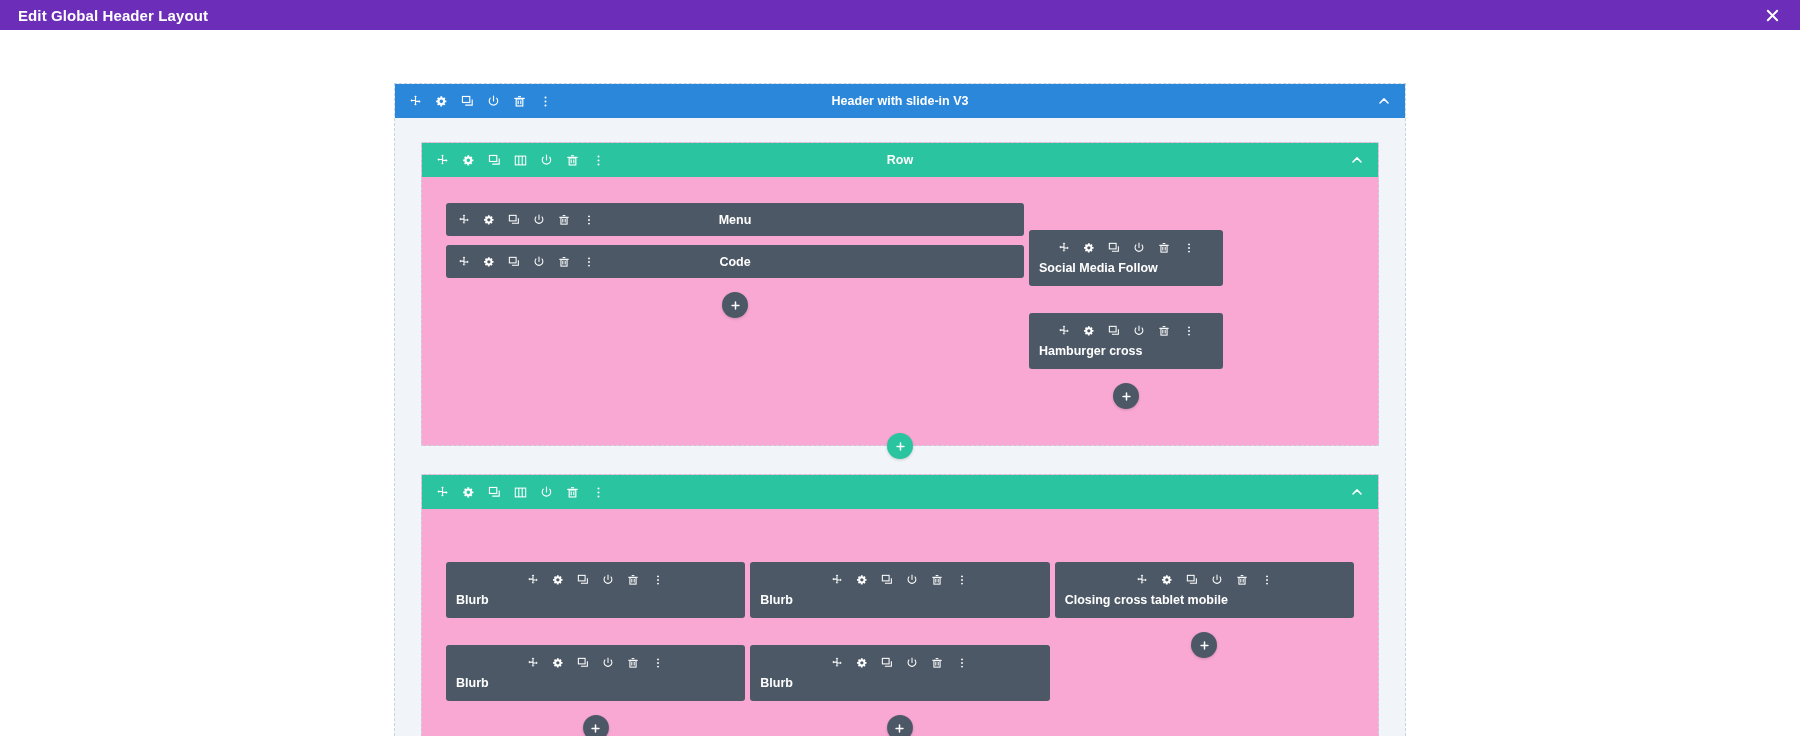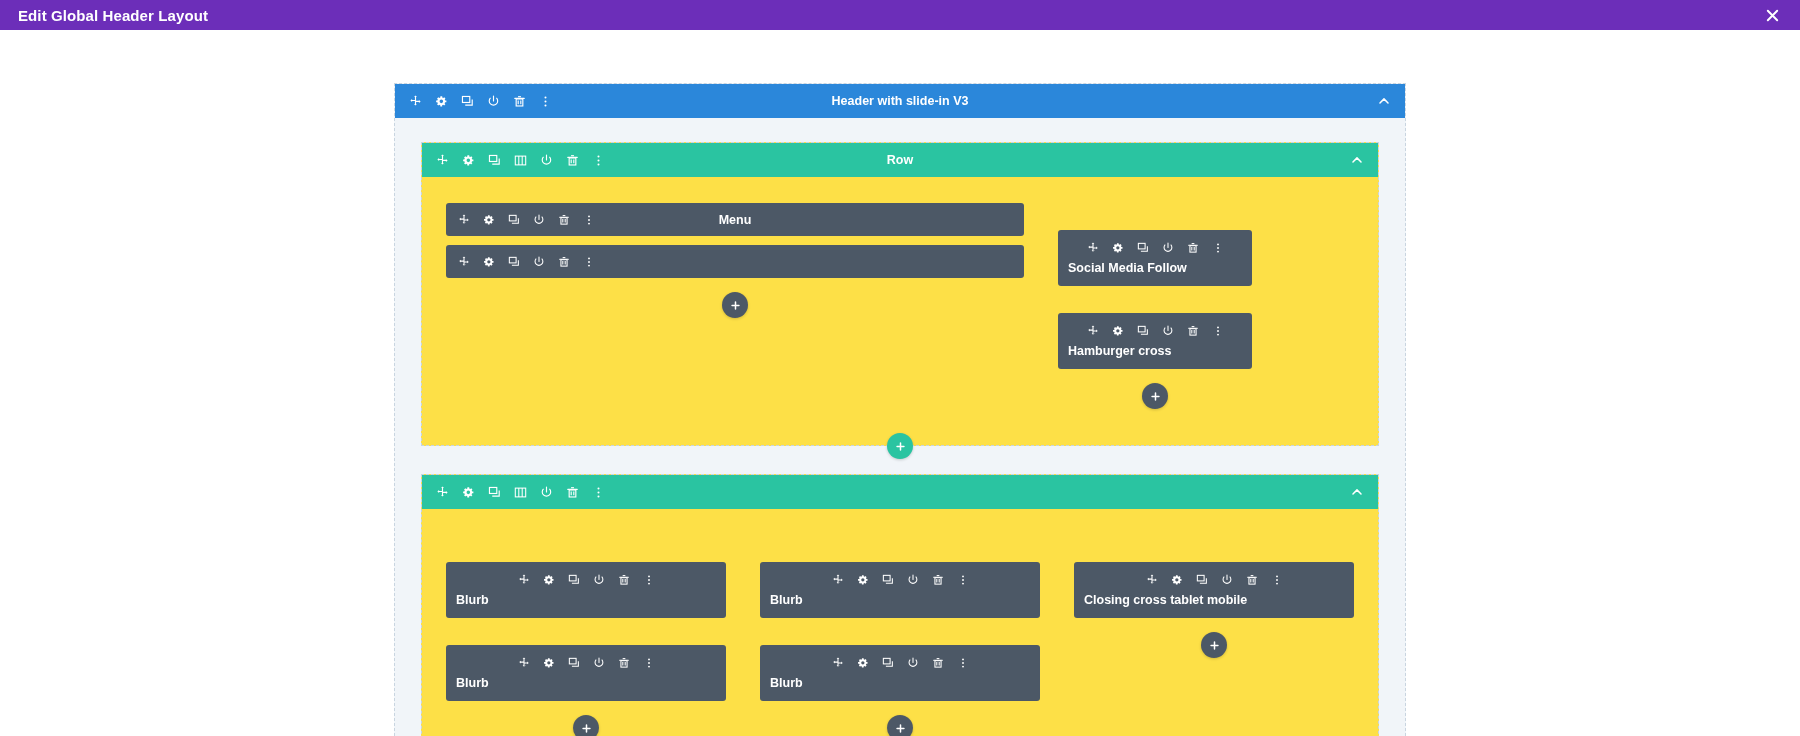--- a/index.html
+++ b/index.html
@@ -109,29 +109,29 @@
     cursor: pointer;
     line-height: 0;
   }
   .ico svg { display: block; }
 
   
   .section-body { padding: 24px 26px 0 26px; }
 
   
   .row-block {
-    background: #fde047;
+    background: #f9a8d4;
     border: 1px dashed #c9d5e0;
     margin-bottom: 0;
     position: relative;
   }
   .row-body {
     display: flex;
     padding: 26px 24px 0 24px;
-    gap: 34px;
+    gap: 5px;
     align-items: flex-start;
   }
   .col { position: relative; }
   .col-a { flex: 0 0 578px; }
   .col-b { flex: 0 0 194px; }
 
   
   .col-third { flex: 1 1 0; }
 
   
@@ -416,20 +416,21 @@
                       </svg>
                     </span>
                   <span class="ico">
                       <svg width="12" height="12" viewBox="0 0 16 16" fill="currentColor">
                         <circle cx="8" cy="3.2" r="1.25"></circle>
                         <circle cx="8" cy="8" r="1.25"></circle>
                         <circle cx="8" cy="12.8" r="1.25"></circle>
                       </svg>
                     </span>
                 </div>
+                <div class="module-title">Code</div>
               </div>
 
               <div class="add-center-tight">
                 <div class="add-btn add-module">
                   <svg width="11" height="11" viewBox="0 0 16 16" fill="none" stroke="currentColor" stroke-width="2.2" stroke-linecap="round">
                       <path d="M8 3v10M3 8h10"></path>
                     </svg>
                 </div>
               </div>
             </div>

